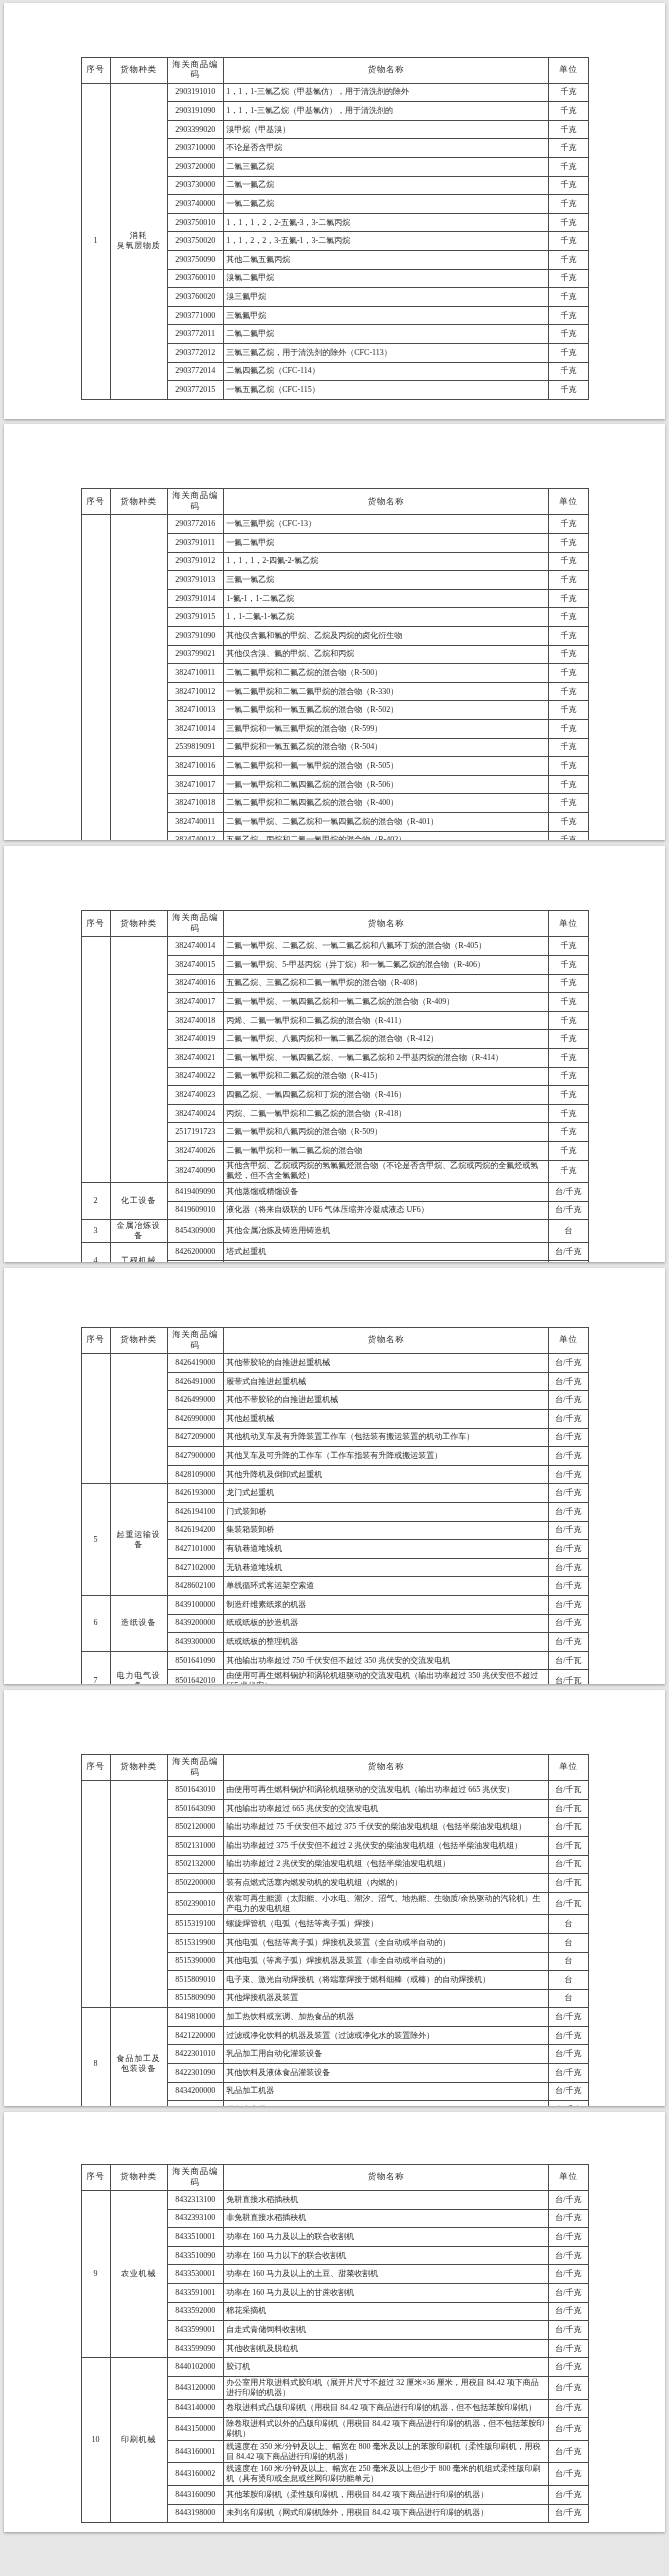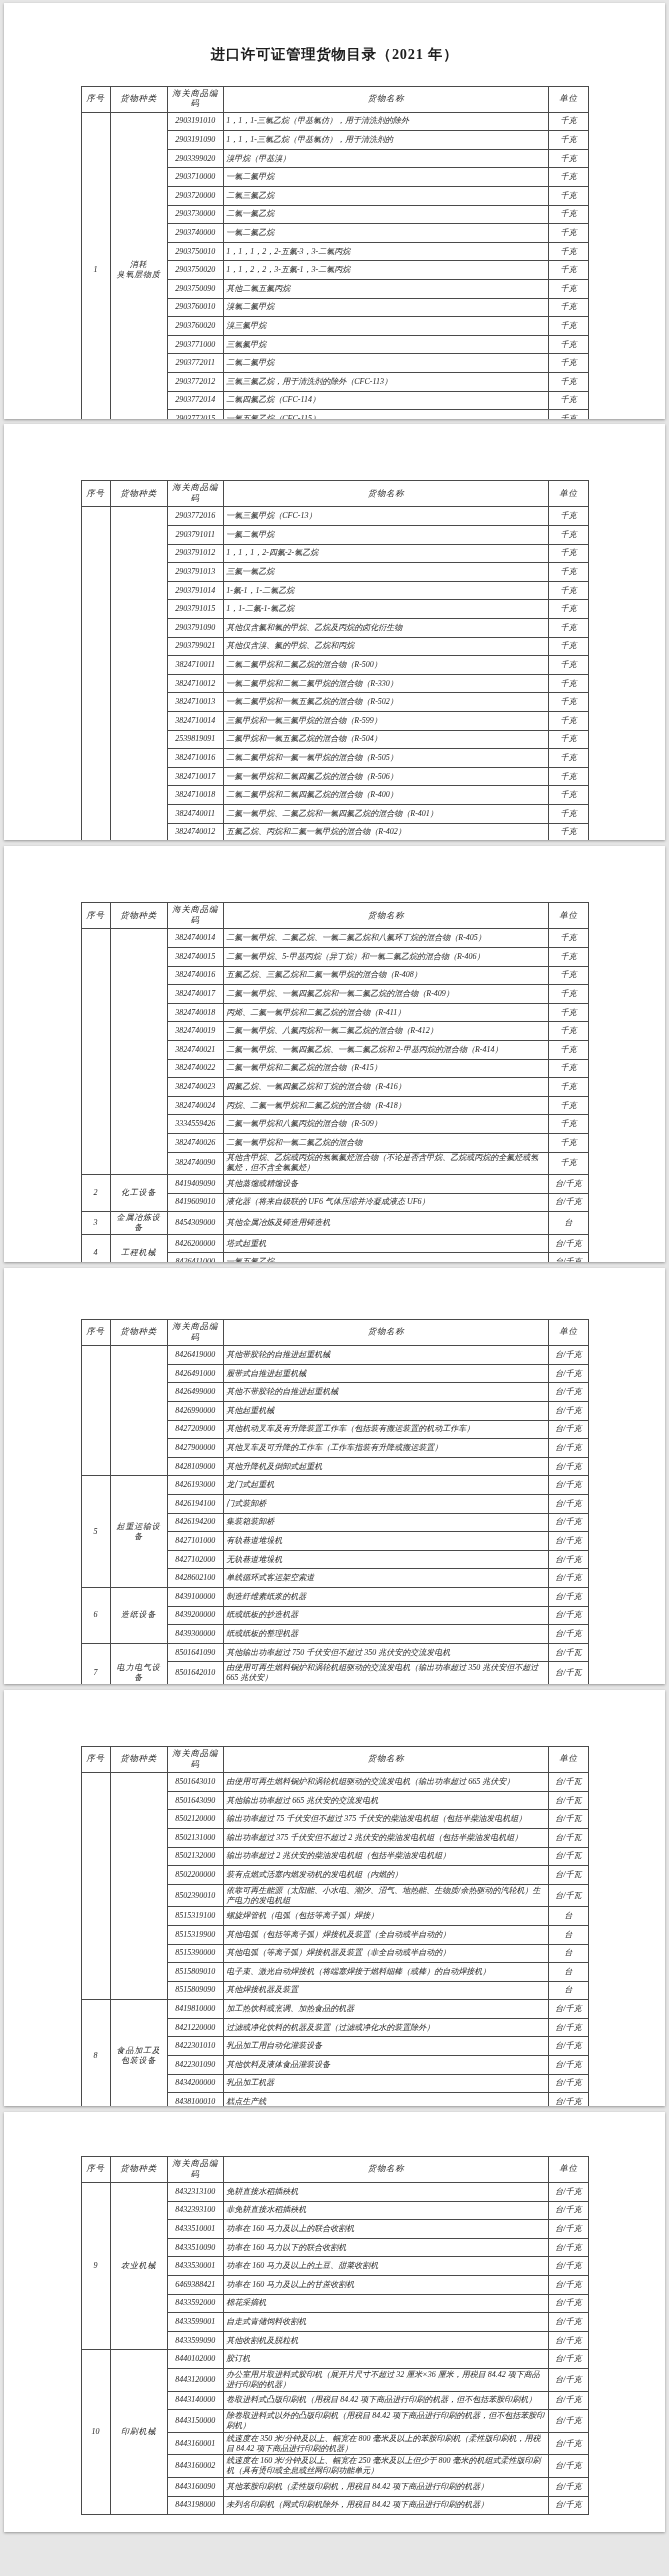--- a/index.html
+++ b/index.html
@@ -28,25 +28,24 @@
   .doc-title{
     margin:0 0 22px 0;
     text-align:center;
     font-size:14.3px;
     font-weight:bold;
     letter-spacing:0.8px;
     color:#1e1e1e;
   }
   table.catalog{
     border-collapse:collapse;
-    margin:4px auto;
+    margin:12px auto;
     width:508px;
     table-layout:fixed;
     border:1.7px solid #3c3c3c;
-    font-style:italic;
   }
   table.catalog th, table.catalog td{
     border:0.8px solid #4a4a4a;
     font-size:8px;
     line-height:1.25;
     padding:0.8px 2.5px;
     vertical-align:middle;
     overflow:hidden;
   }
   table.catalog th{
@@ -71,21 +70,20 @@
     font-size:9.2px;
     letter-spacing:1.7px;
     color:#2e2e2e;
   }
 </style>
 </head>
 <body>
 
 <main class="doc">
     <section class="page page-1">
-      <h1 class="doc-title">进口许可证管理货物目录（2021 年）</h1>
       <table class="catalog">
         <colgroup>
           <col class="col-seq">
           <col class="col-cat">
           <col class="col-code">
           <col class="col-name">
           <col class="col-unit">
         </colgroup>
         <thead>
           <tr>
@@ -110,21 +108,21 @@
             <td class="goods-name-cell">1，1，1-三氯乙烷（甲基氯仿），用于清洗剂的</td>
             <td class="unit-cell">千克</td>
           </tr>
           <tr>
             <td class="hs-code-cell">2903399020</td>
             <td class="goods-name-cell">溴甲烷（甲基溴）</td>
             <td class="unit-cell">千克</td>
           </tr>
           <tr>
             <td class="hs-code-cell">2903710000</td>
-            <td class="goods-name-cell">一氯二氟甲烷</td>
+            <td class="goods-name-cell">不论是否含甲烷</td>
             <td class="unit-cell">千克</td>
           </tr>
           <tr>
             <td class="hs-code-cell">2903720000</td>
             <td class="goods-name-cell">二氯三氟乙烷</td>
             <td class="unit-cell">千克</td>
           </tr>
           <tr>
             <td class="hs-code-cell">2903730000</td>
             <td class="goods-name-cell">二氯一氟乙烷</td>
@@ -372,21 +370,21 @@
             <td class="hs-code-cell">3824740023</td>
             <td class="goods-name-cell">四氟乙烷、一氯四氟乙烷和丁烷的混合物（R-416）</td>
             <td class="unit-cell">千克</td>
           </tr>
           <tr>
             <td class="hs-code-cell">3824740024</td>
             <td class="goods-name-cell">丙烷、二氟一氯甲烷和二氟乙烷的混合物（R-418）</td>
             <td class="unit-cell">千克</td>
           </tr>
           <tr>
-            <td class="hs-code-cell">3334559426</td>
+            <td class="hs-code-cell">2517191723</td>
             <td class="goods-name-cell">二氟一氯甲烷和八氟丙烷的混合物（R-509）</td>
             <td class="unit-cell">千克</td>
           </tr>
           <tr>
             <td class="hs-code-cell">3824740026</td>
             <td class="goods-name-cell">二氟一氯甲烷和一氯二氟乙烷的混合物</td>
             <td class="unit-cell">千克</td>
           </tr>
           <tr>
             <td class="hs-code-cell">3824740090</td>
@@ -709,21 +707,21 @@
             <td class="hs-code-cell">8433510090</td>
             <td class="goods-name-cell">功率在 160 马力以下的联合收割机</td>
             <td class="unit-cell">台/千克</td>
           </tr>
           <tr>
             <td class="hs-code-cell">8433530001</td>
             <td class="goods-name-cell">功率在 160 马力及以上的土豆、甜菜收割机</td>
             <td class="unit-cell">台/千克</td>
           </tr>
           <tr>
-            <td class="hs-code-cell">6469388421</td>
+            <td class="hs-code-cell">8433591001</td>
             <td class="goods-name-cell">功率在 160 马力及以上的甘蔗收割机</td>
             <td class="unit-cell">台/千克</td>
           </tr>
           <tr>
             <td class="hs-code-cell">8433592000</td>
             <td class="goods-name-cell">棉花采摘机</td>
             <td class="unit-cell">台/千克</td>
           </tr>
           <tr>
             <td class="hs-code-cell">8433599001</td>

